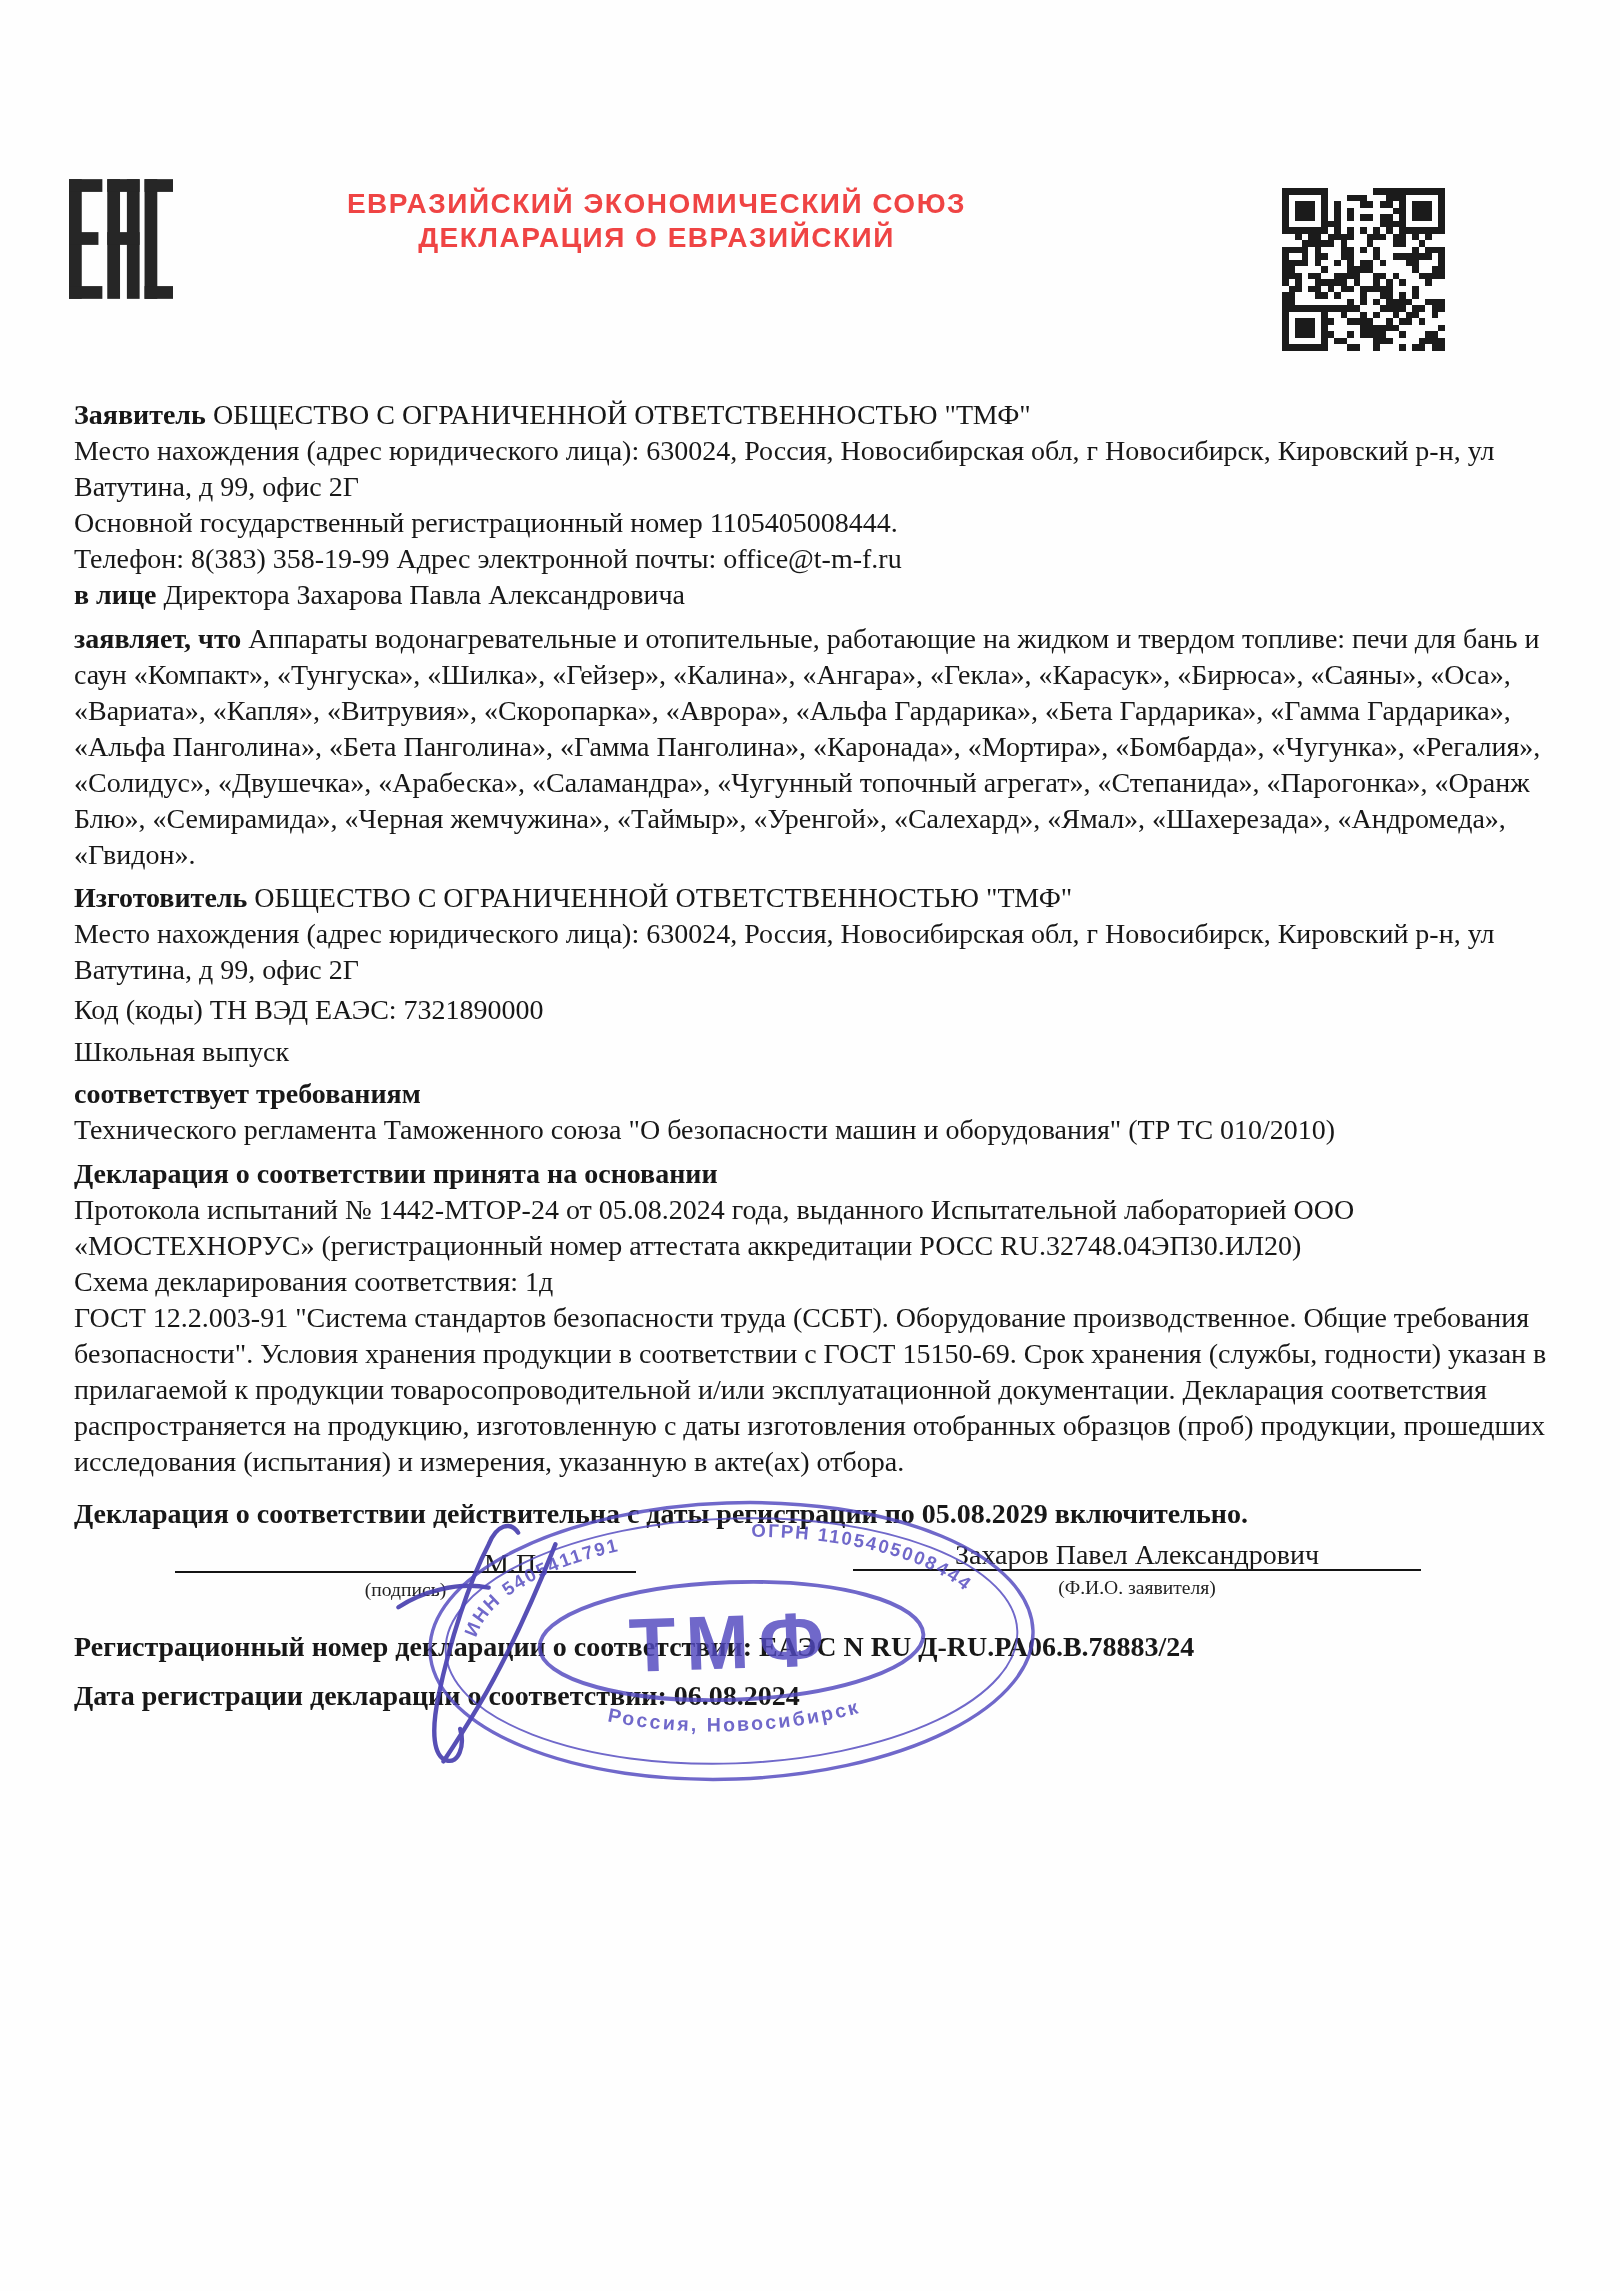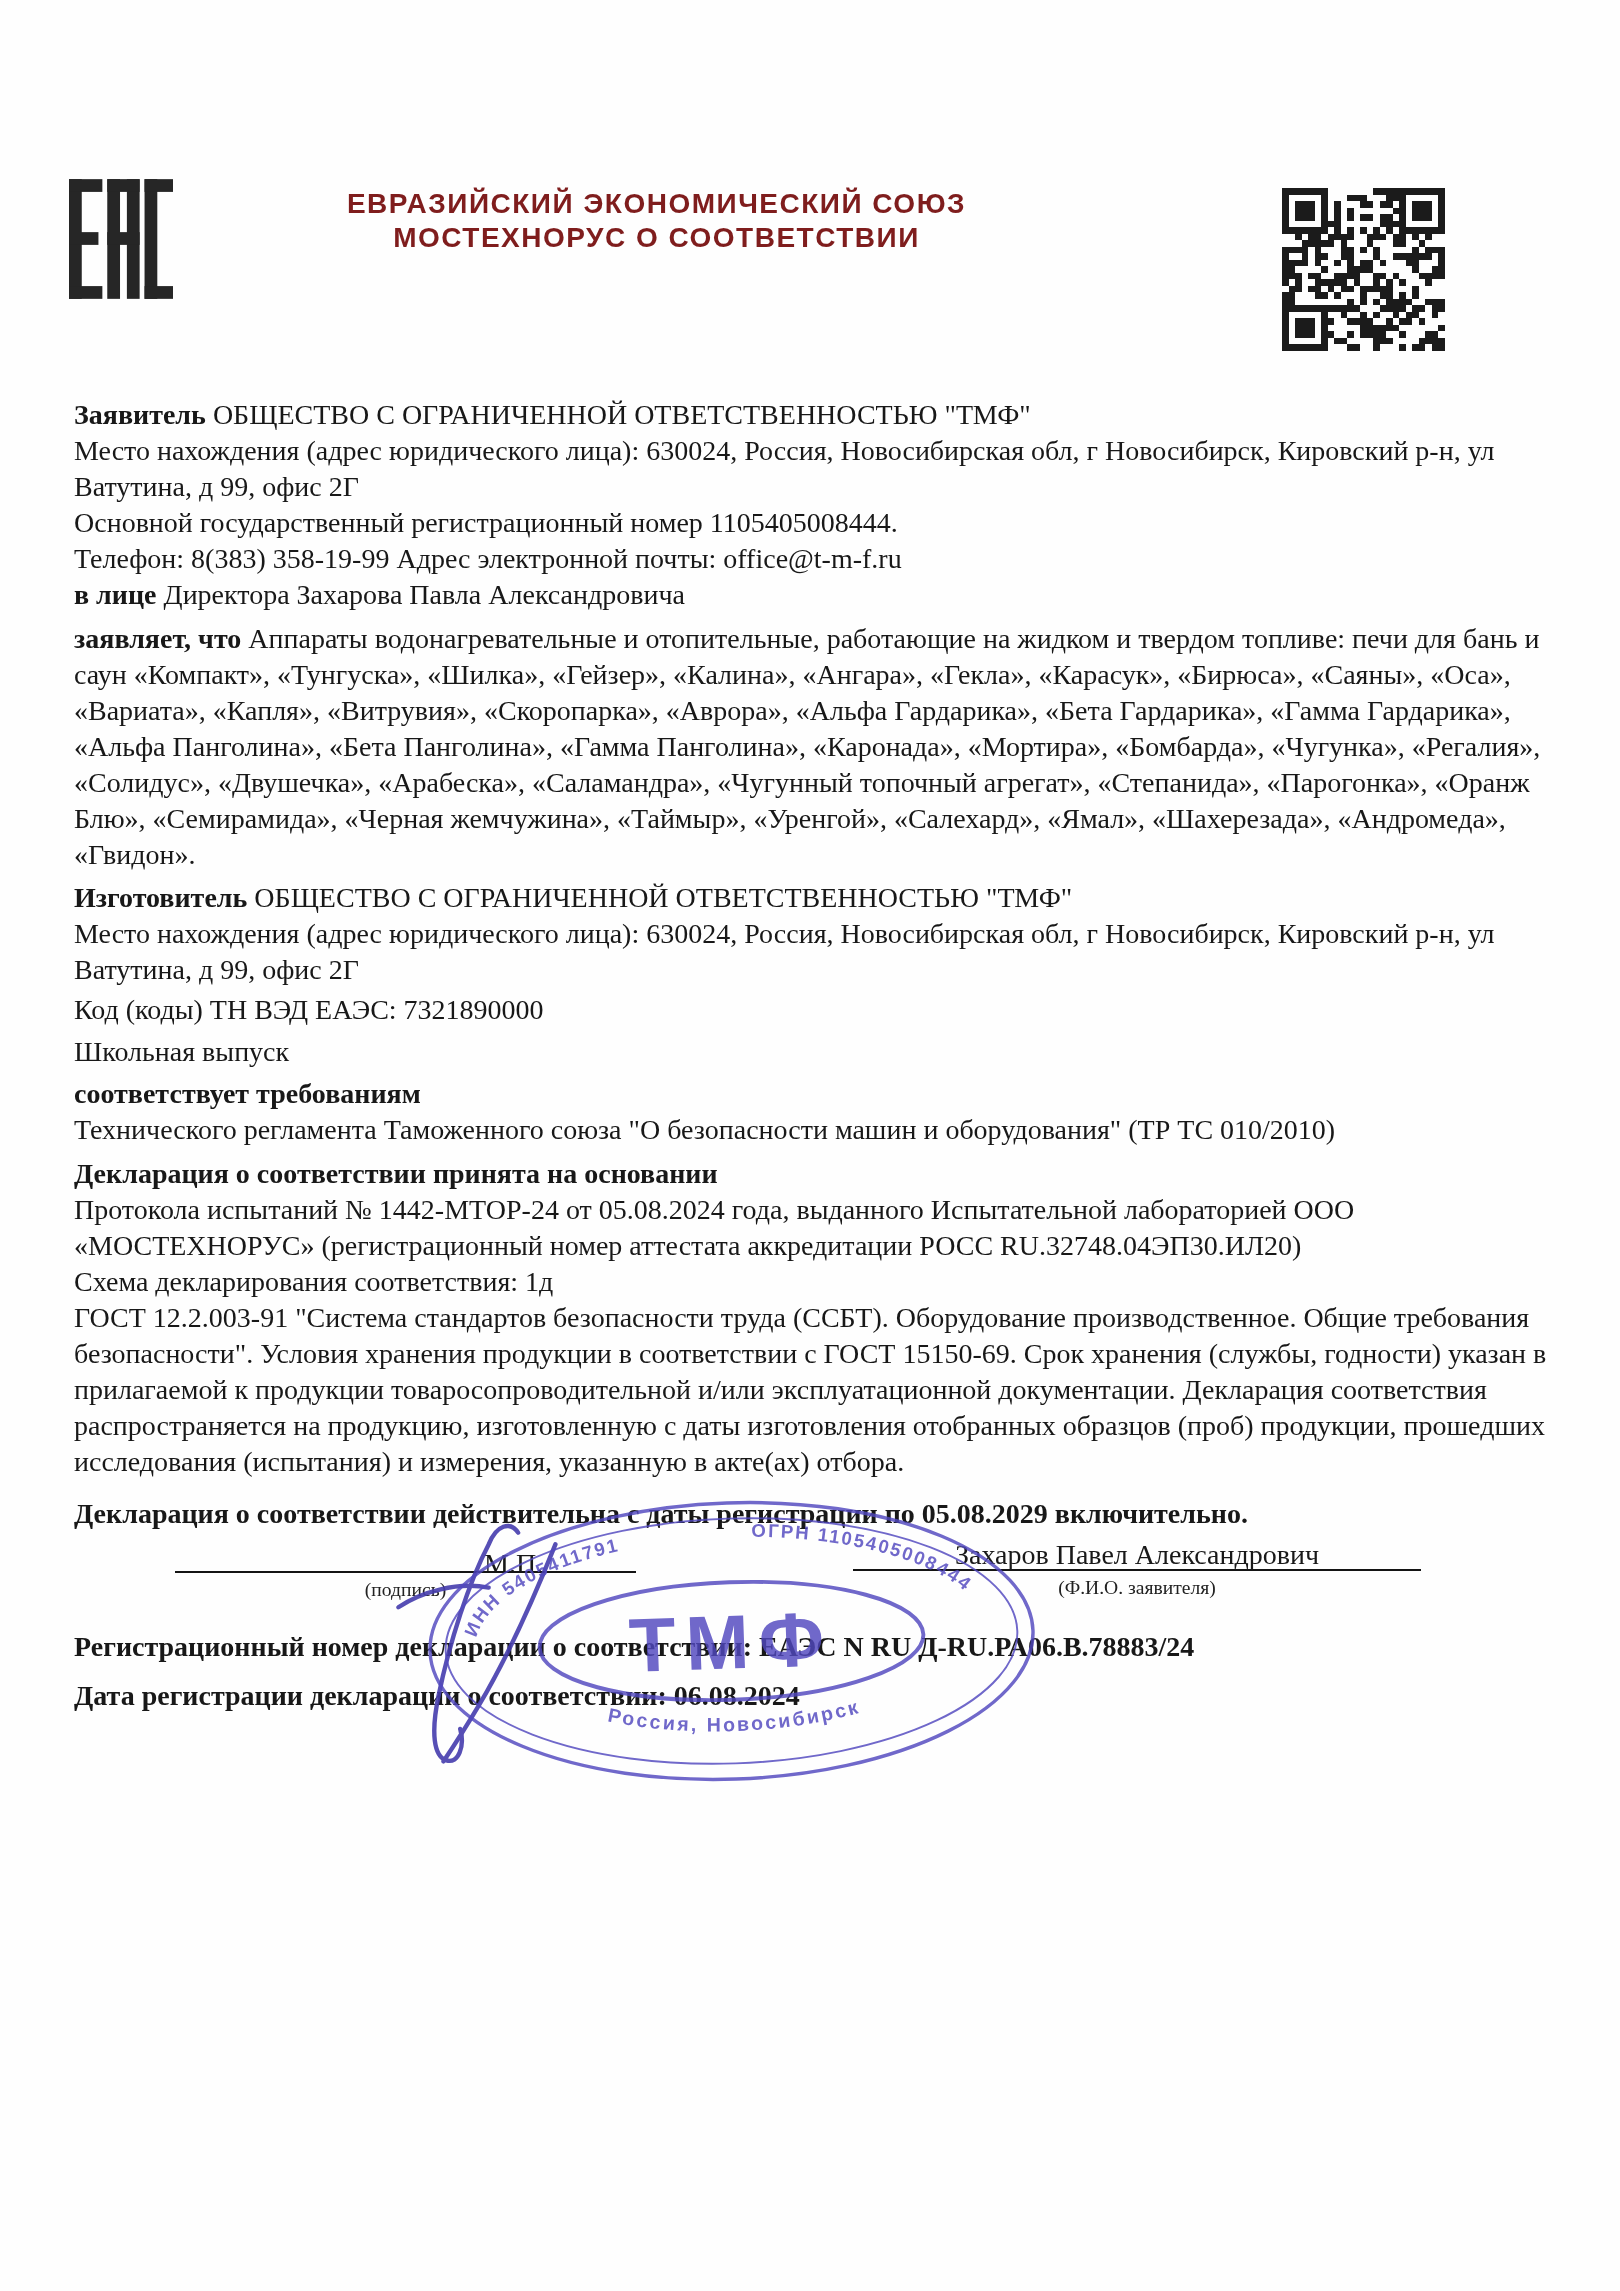--- a/index.html
+++ b/index.html
@@ -6,21 +6,21 @@
   .page {
     position:relative; width:1620px; height:2292px; margin:0 auto;
     background:#fefefe; overflow:hidden;
     font-family:"Liberation Serif","DejaVu Serif",serif; color:#181818;
   }
   
   .eac-logo { position:absolute; left:69px; top:179px; width:104px; height:120px; }
   .doc-title {
     position:absolute; left:235px; top:187px; width:843px; text-align:center;
     font-family:"Liberation Sans","DejaVu Sans",sans-serif; font-weight:bold;
-    font-size:28px; line-height:34px; letter-spacing:1.5px; color:#7f1d1d;
+    font-size:28px; line-height:34px; letter-spacing:1.5px; color:#ef4444;
   }
   .qr-box { position:absolute; left:1282px; top:188px; width:163px; height:163px; }
   
   .content { position:absolute; left:74px; top:397px; width:1478px; }
   .content p { margin:0; font-size:28px; line-height:36px; }
   b { font-weight:bold; }
   .mt4  { margin-top:3.9px  !important; }
   .mt6  { margin-top:5.9px  !important; }
   .mt7  { margin-top:6.9px  !important; }
   .mt8  { margin-top:7.8px  !important; }
@@ -66,21 +66,21 @@
 
         <rect x="77" y="0" width="13" height="122"></rect>
         <rect x="77" y="0" width="29" height="13"></rect>
         <rect x="77" y="109" width="29" height="13"></rect>
       </g>
     </svg>
   </div>
 
   <div class="doc-title">
     <div>ЕВРАЗИЙСКИЙ ЭКОНОМИЧЕСКИЙ СОЮЗ</div>
-    <div>МОСТЕХНОРУС О СООТВЕТСТВИИ</div>
+    <div>ДЕКЛАРАЦИЯ О ЕВРАЗИЙСКИЙ</div>
   </div>
 
   <div class="qr-box">
     <svg id="qr-svg" viewBox="0 0 25 25" width="163" height="163" shape-rendering="crispEdges">
         <rect x="0" y="0" width="1" height="1" fill="#1b1b1b"></rect>
         <rect x="1" y="0" width="1" height="1" fill="#1b1b1b"></rect>
         <rect x="2" y="0" width="1" height="1" fill="#1b1b1b"></rect>
         <rect x="3" y="0" width="1" height="1" fill="#1b1b1b"></rect>
         <rect x="4" y="0" width="1" height="1" fill="#1b1b1b"></rect>
         <rect x="5" y="0" width="1" height="1" fill="#1b1b1b"></rect>

